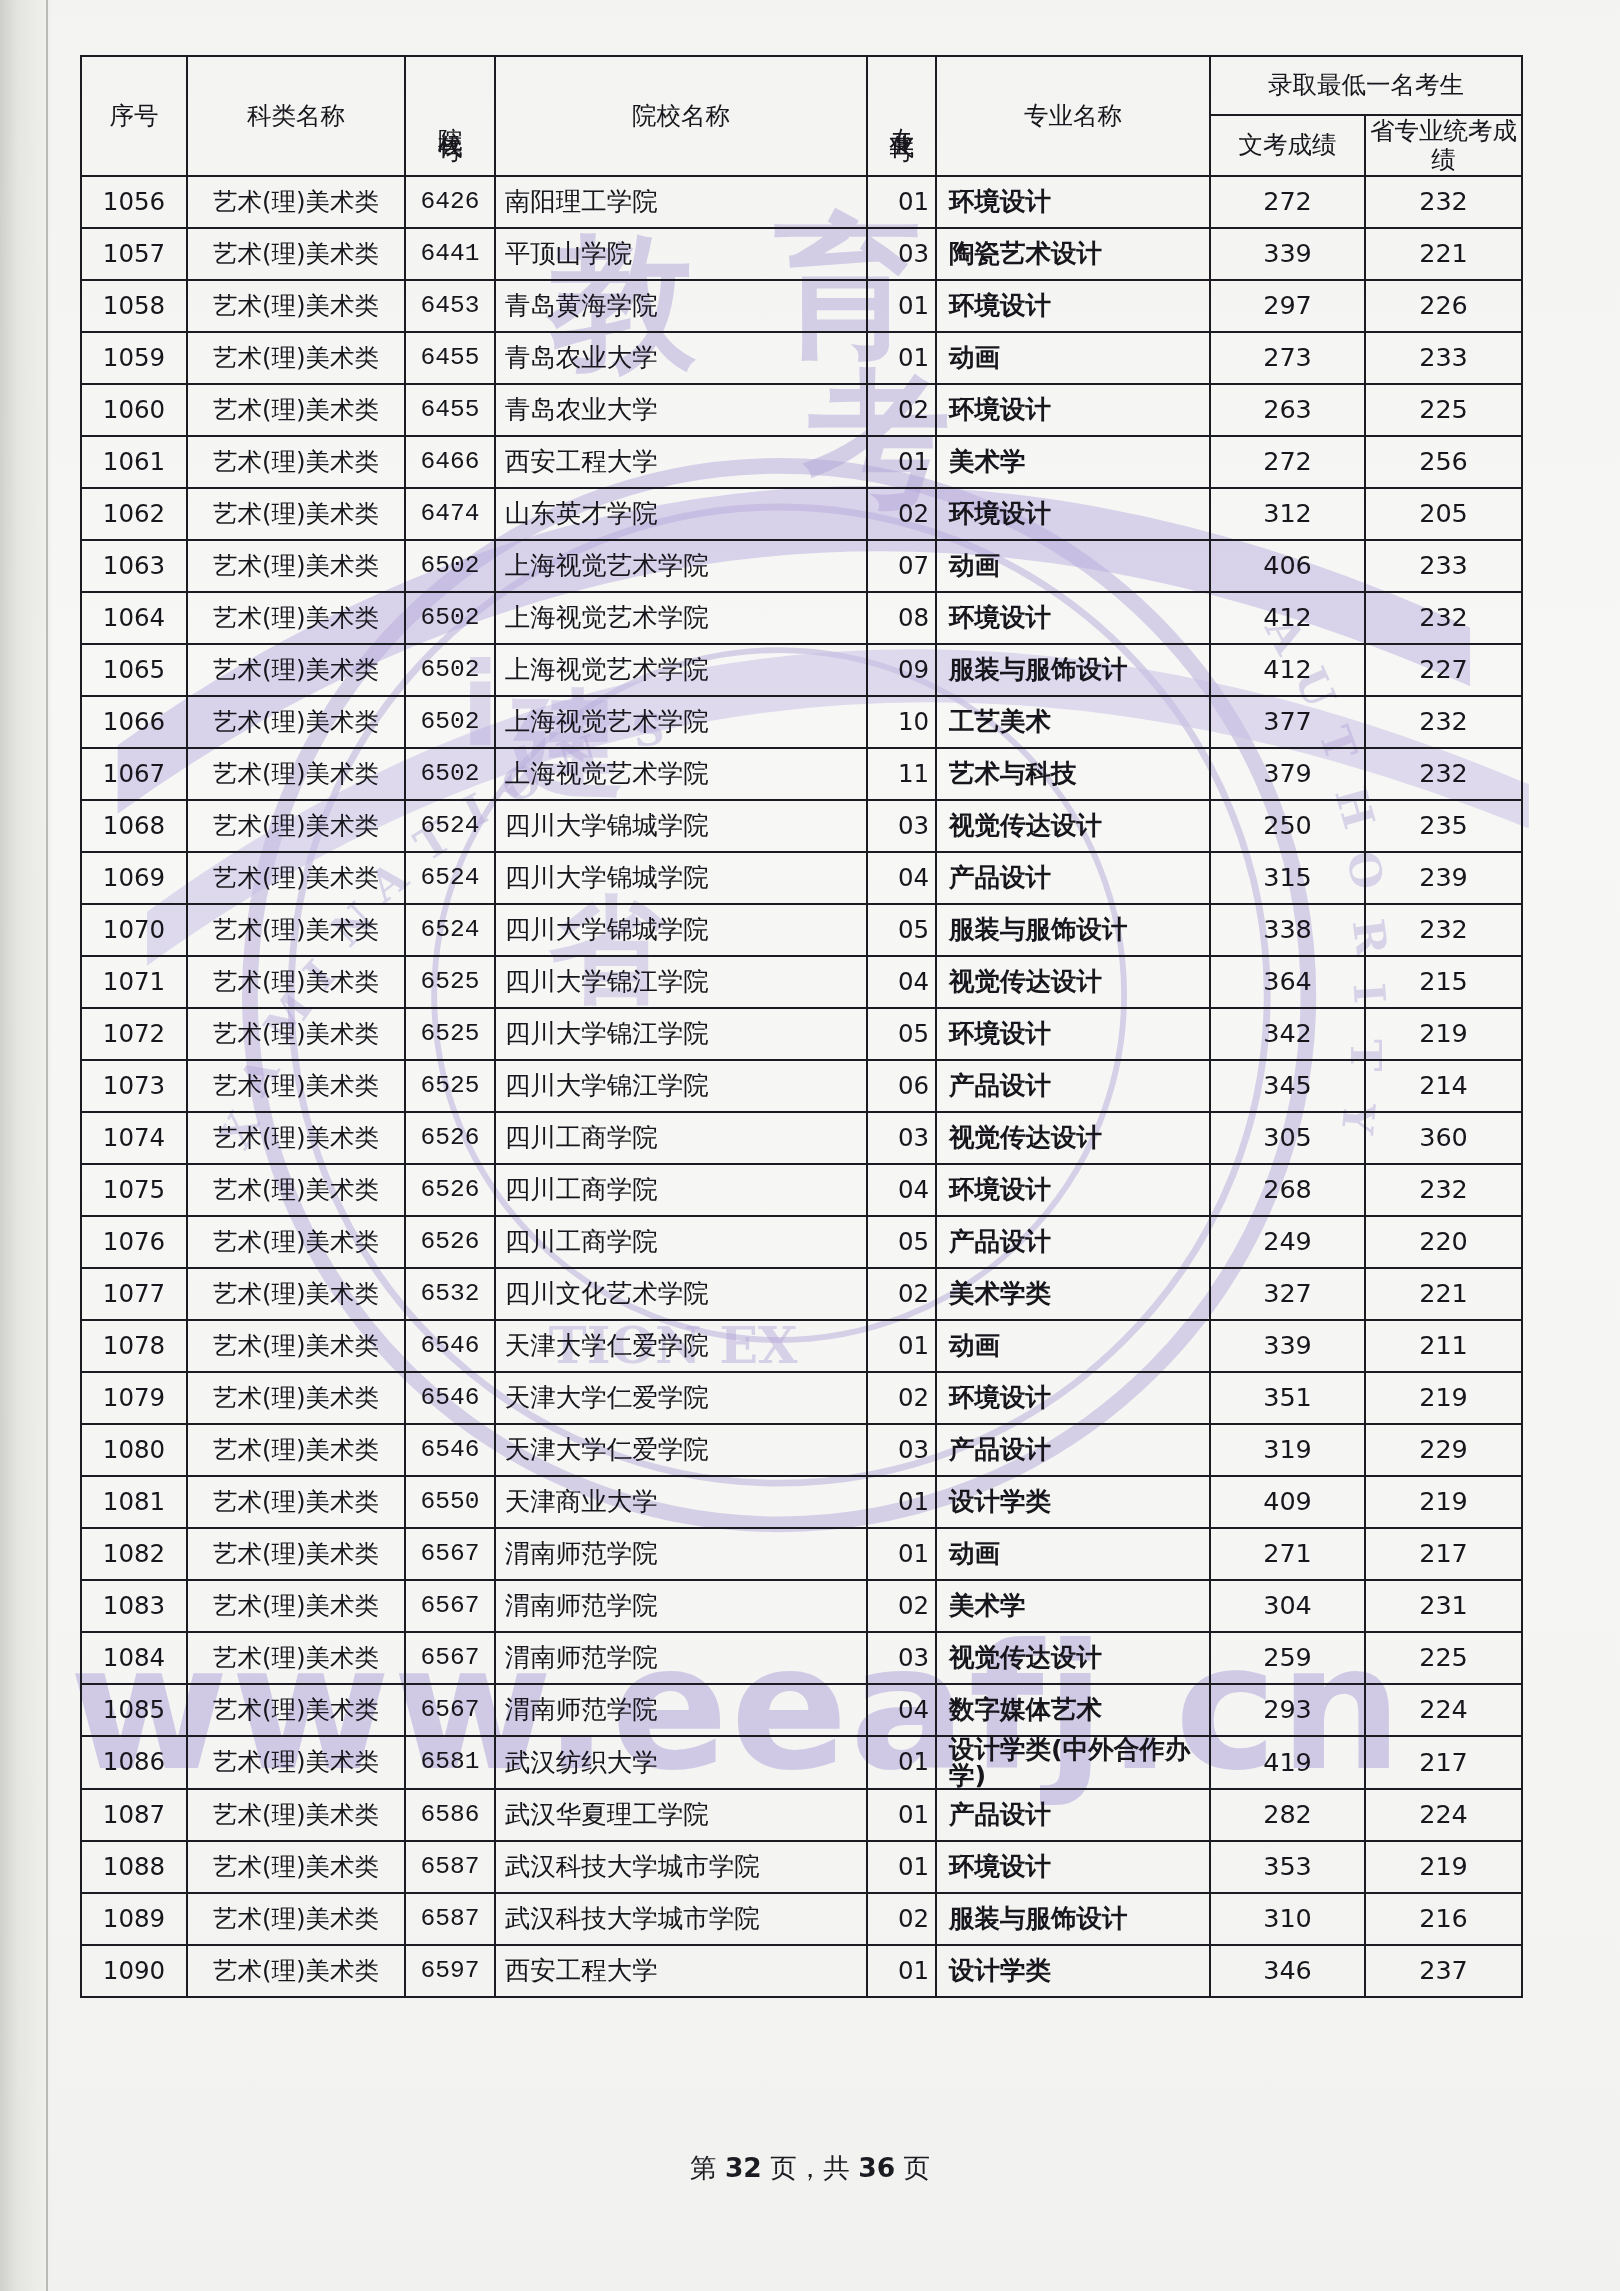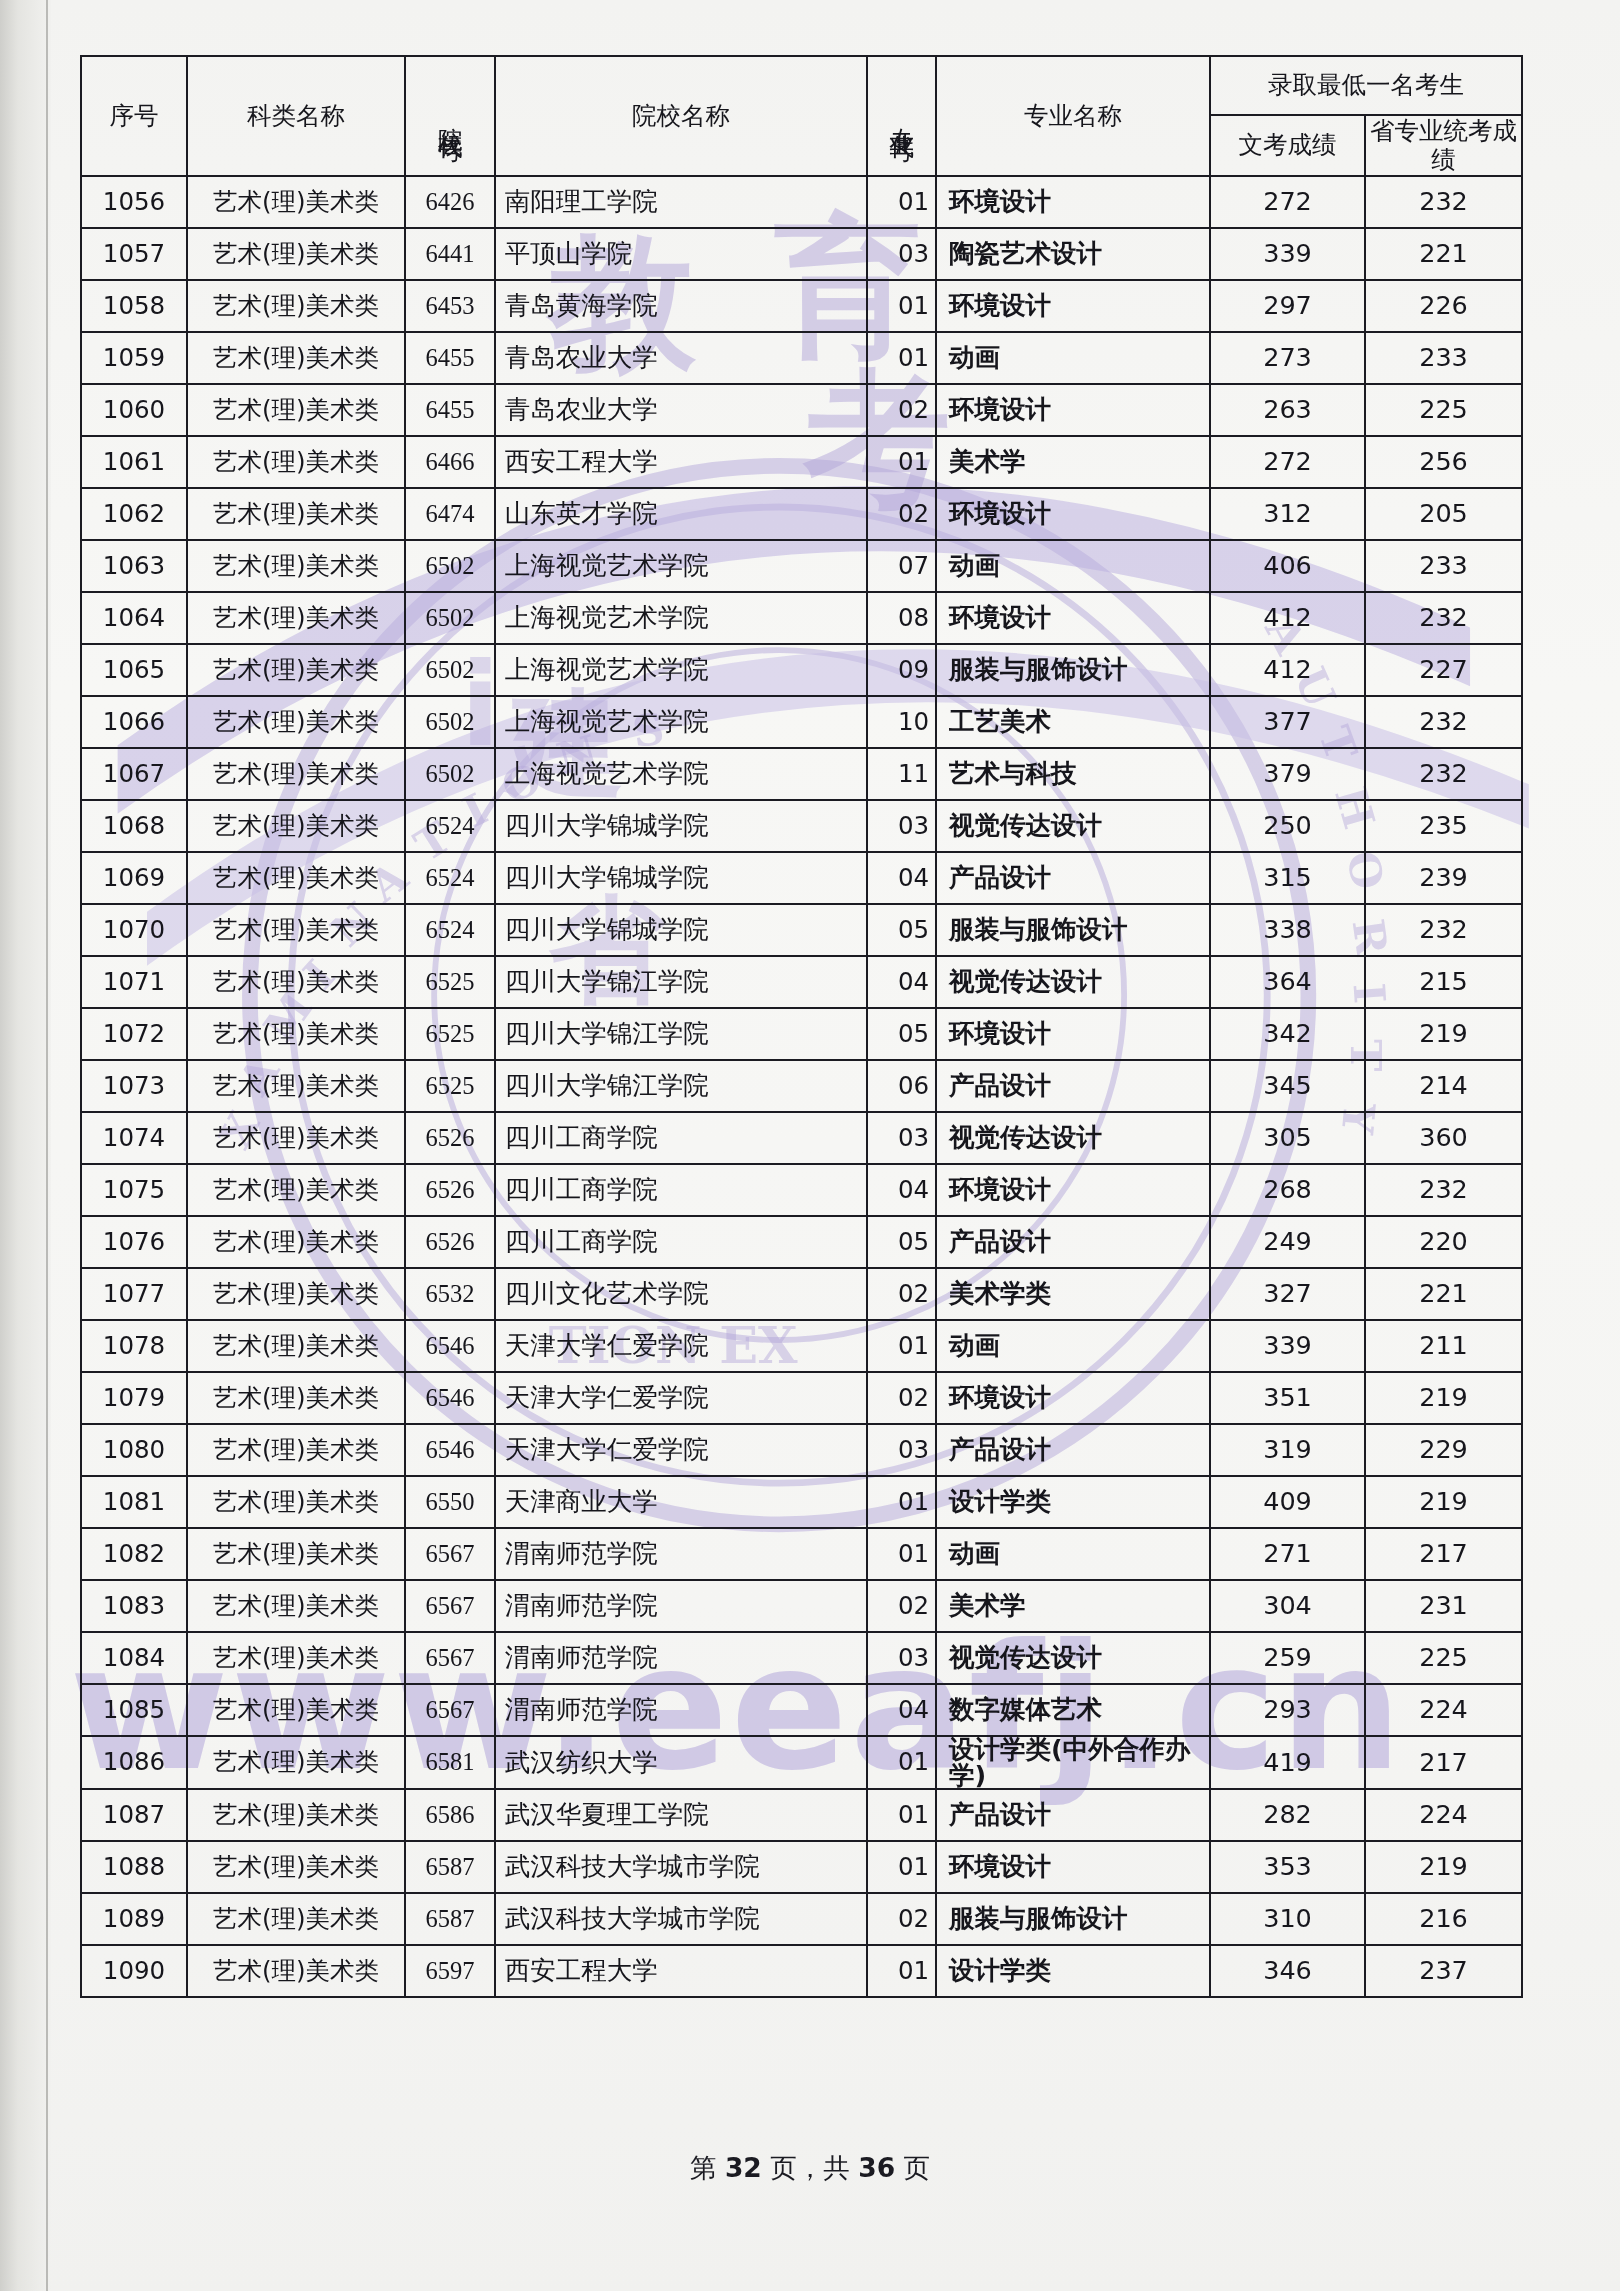--- a/index.html
+++ b/index.html
@@ -82,21 +82,21 @@
   thead tr.r2 th { height:0; }
 
   tbody td {
     height:50px;
     font-size:25.5px;
     vertical-align:middle;
     line-height:1;
   }
   td.c-seq    { text-align:center; font-family:"DejaVu Sans", sans-serif; font-size:24.5px; }
   td.c-cat    { text-align:center; font-size:24.5px; }
-  td.c-ucode  { text-align:center; font-family:Liberation Serif, serif; font-size:24.5px; }
+  td.c-ucode  { text-align:center; font-family:Liberation Mono, monospace; font-size:24.5px; }
   td.c-uname  { text-align:left; padding-left:8.8px; font-size:25.5px; }
   td.c-mcode  { text-align:center; font-family:"DejaVu Sans", sans-serif; font-size:24.5px;padding-left:24px; }
   td.c-mname  { text-align:left; padding-left:12px; font-size:25.5px;font-weight:bold; }
   td.c-s1, td.c-s2 { text-align:center; font-family:"DejaVu Sans", sans-serif; font-size:25.5px; }
 
   
   #footer {
     position:absolute;
     left:0; top:2150px; width:1620px;
     text-align:center;

